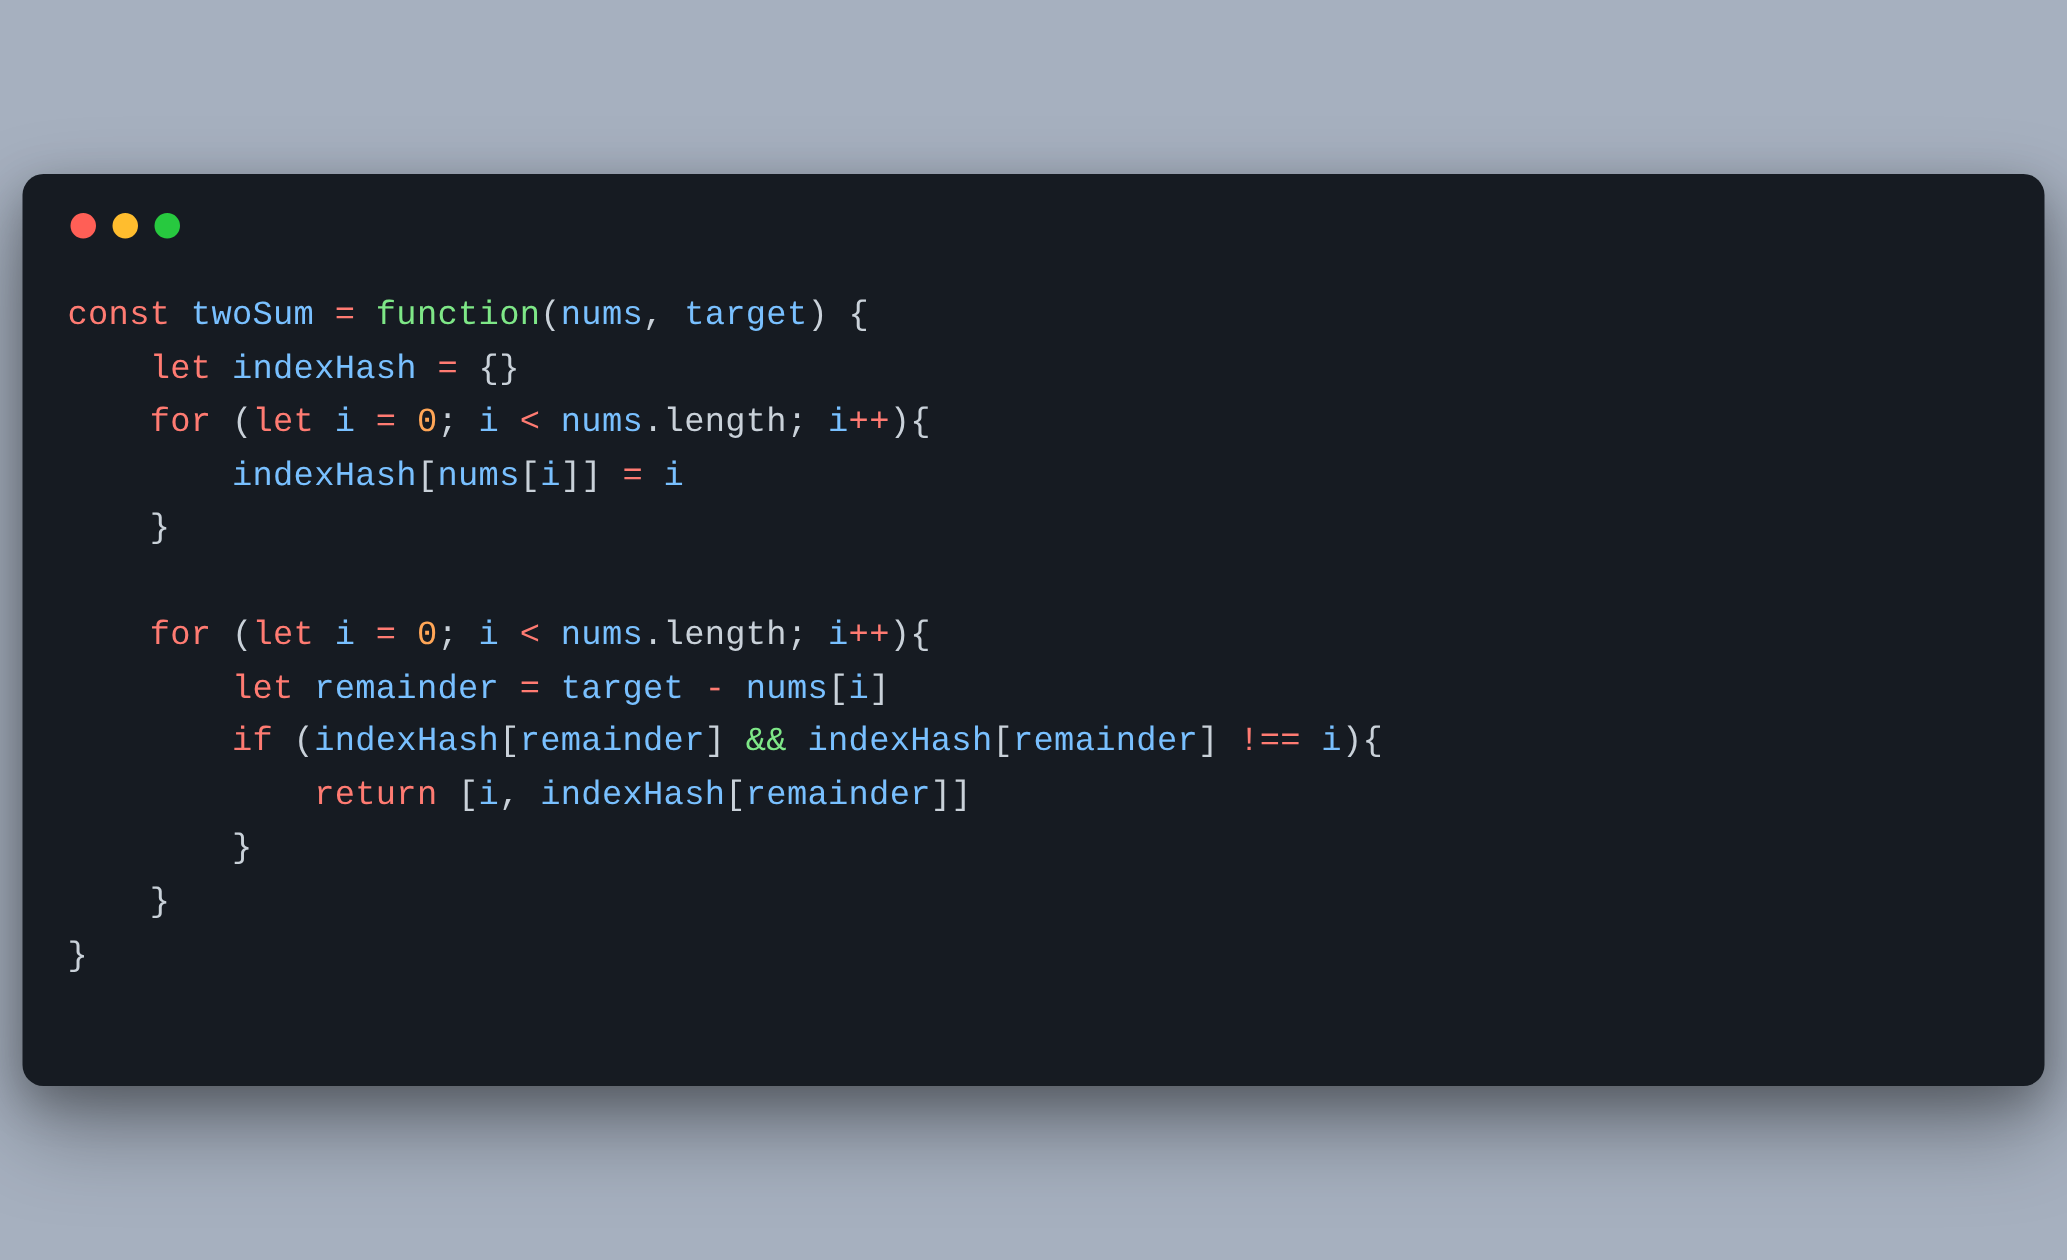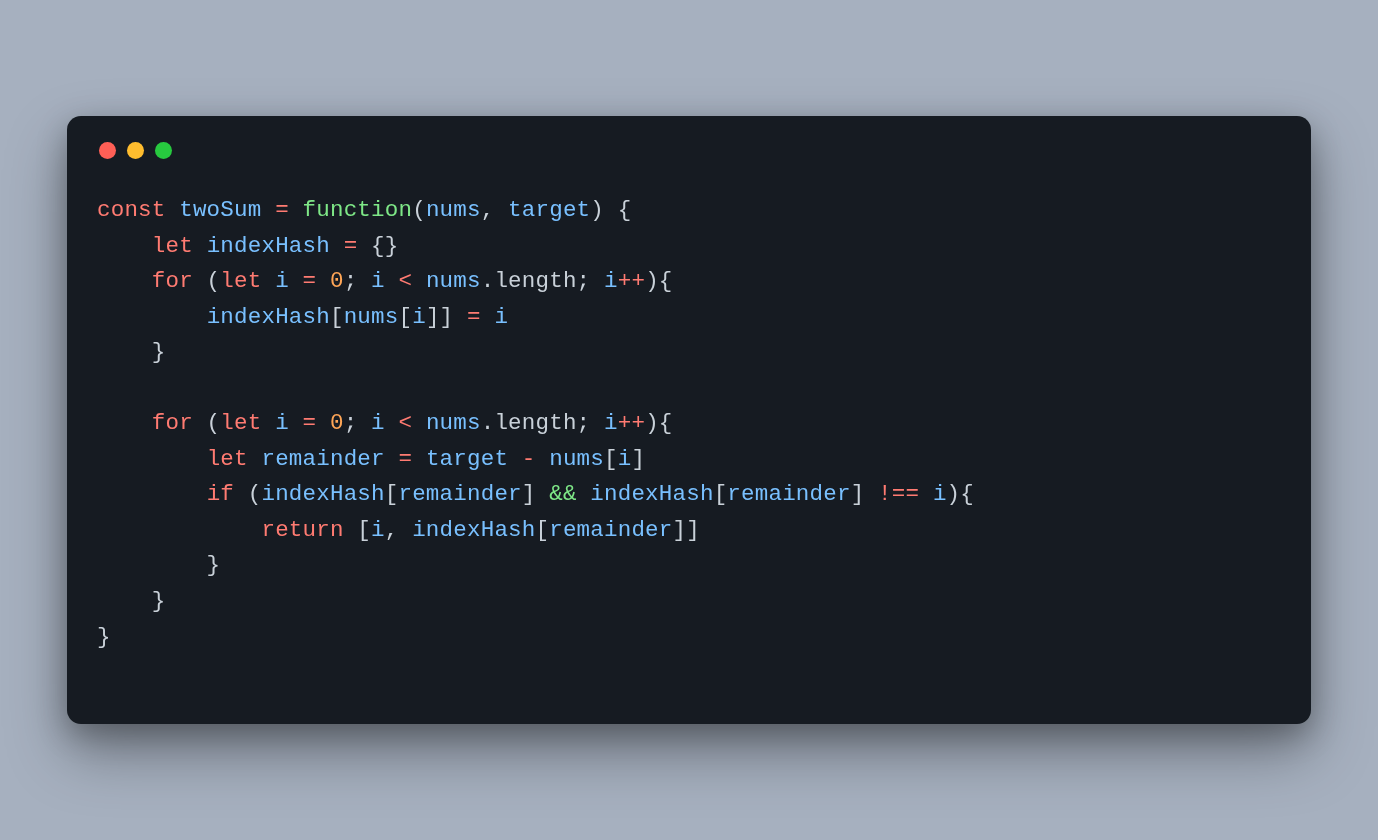--- a/index.html
+++ b/index.html
@@ -10,21 +10,21 @@
     body {
       width: 1378px;
       height: 840px;
       background: #a6b0bf;
       display: flex;
       align-items: center;
       justify-content: center;
       font-family: 'SF Mono', 'Monaco', 'Menlo', 'Consolas', 'Courier New', monospace;
     }
     .window {
-      width: 1244px;
+      width: 1348px;
       height: 608px;
       background: #161b22;
       border-radius: 14px;
       box-shadow: 0 28px 60px rgba(0,0,0,0.35), 0 10px 30px rgba(0,0,0,0.25);
       padding: 26px 30px 30px 30px;
       overflow: hidden;
     }
     .titlebar {
       display: flex;
       gap: 11px;

